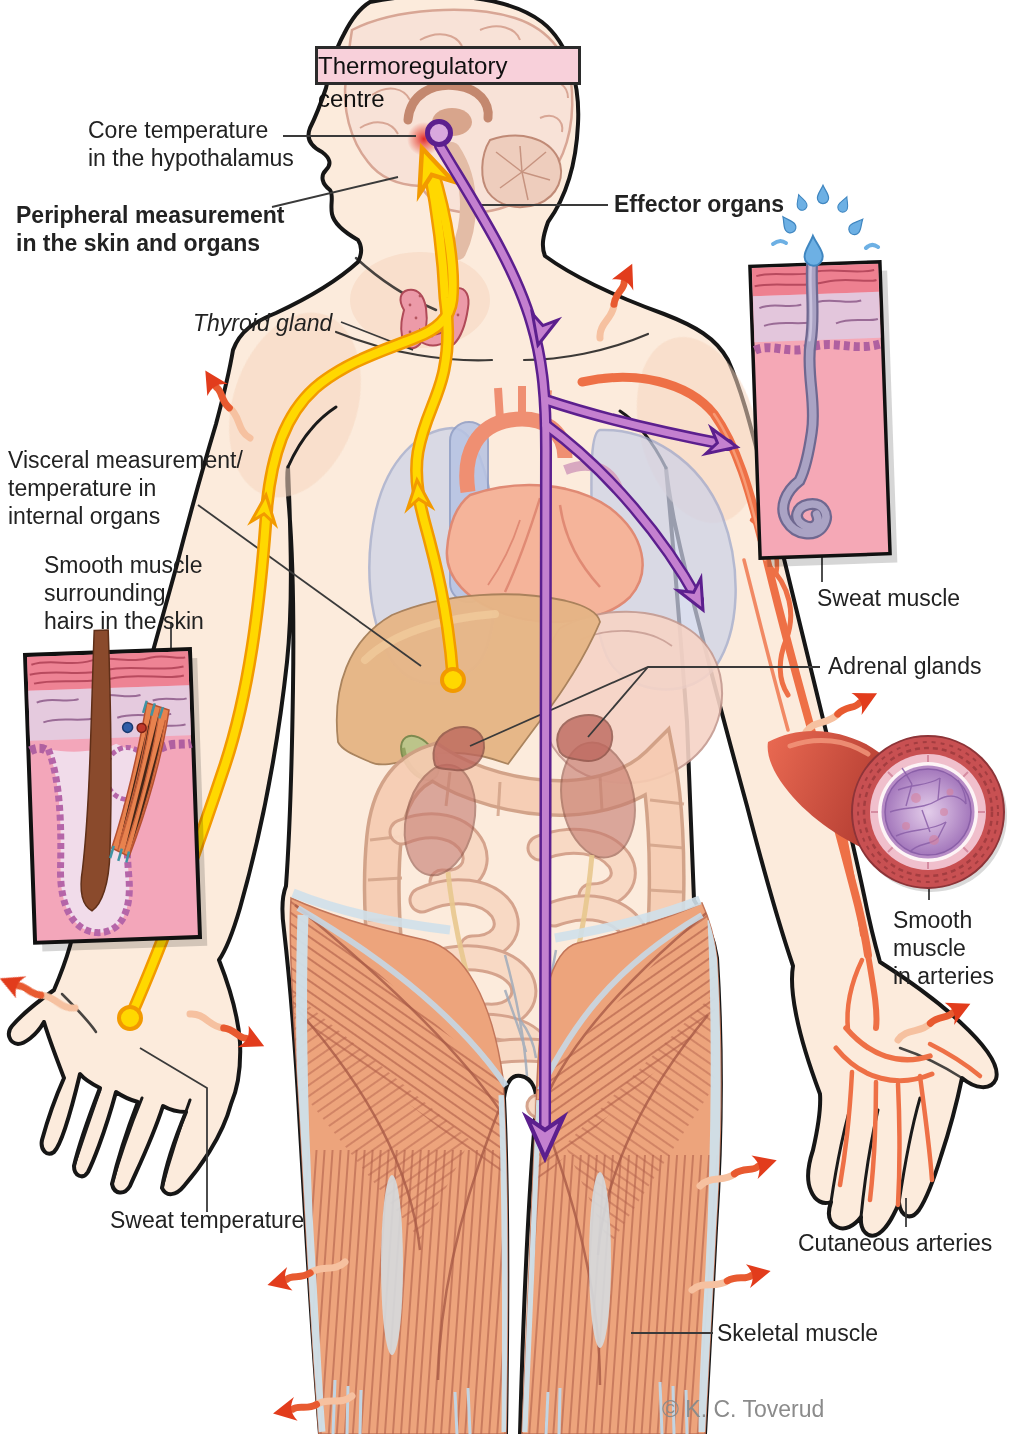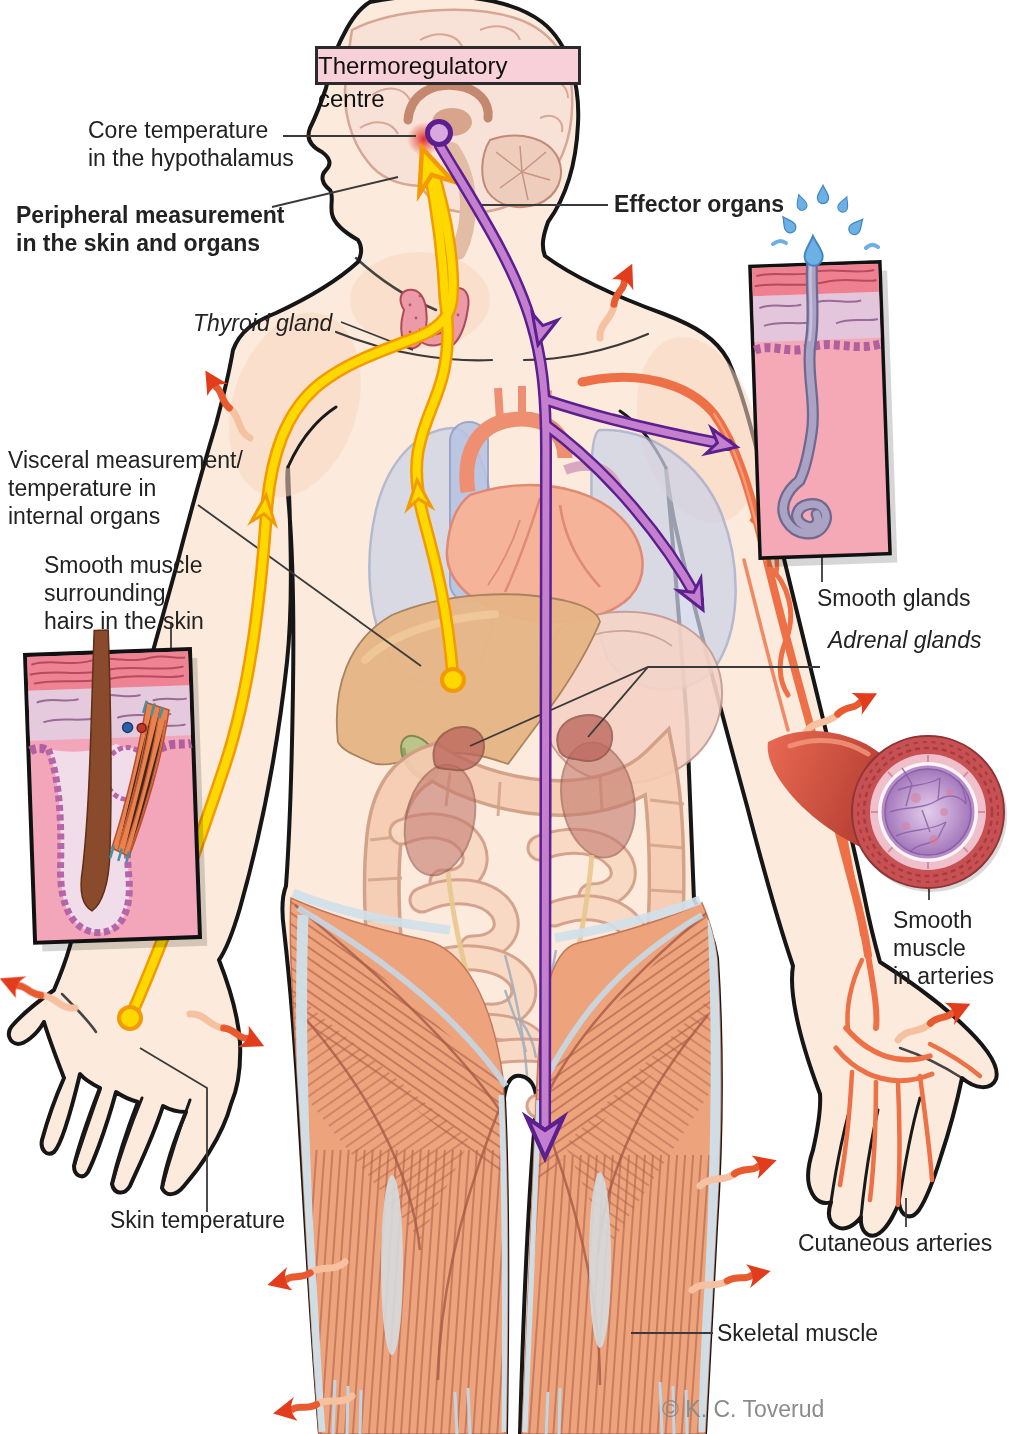--- a/index.html
+++ b/index.html
@@ -526,31 +526,31 @@
   <div>temperature in</div>
   <div>internal organs</div>
 </div>
 
 <div class="lbl" style="left:4px;top:551px;margin-left:40px;">
   <div>Smooth muscle</div>
   <div>surrounding</div>
   <div>hairs in the skin</div>
 </div>
 
-<div class="lbl" style="left:817px;top:584px;">Smooth glands</div>
-
-<div class="lbl" style="left:828px;top:626px;font-style:italic;">Adrenal glands</div>
+<div class="lbl" style="left:817px;top:584px;">Sweat muscle</div>
+
+<div class="lbl" style="left:828px;top:652px;">Adrenal glands</div>
 
 <div class="lbl" style="left:893px;top:906px;">
   <div>Smooth</div>
   <div>muscle</div>
   <div>in arteries</div>
 </div>
 
-<div class="lbl" style="left:110px;top:1206px;">Skin temperature</div>
+<div class="lbl" style="left:110px;top:1206px;">Sweat temperature</div>
 
 <div class="lbl" style="left:798px;top:1229px;text-align:center;">Cutaneous arteries</div>
 
 <div class="lbl" style="left:717px;top:1319px;text-align:right;">Skeletal muscle</div>
 
 <div class="credit">© K. C. Toverud</div>
 
 </div>
 
 </body></html>

